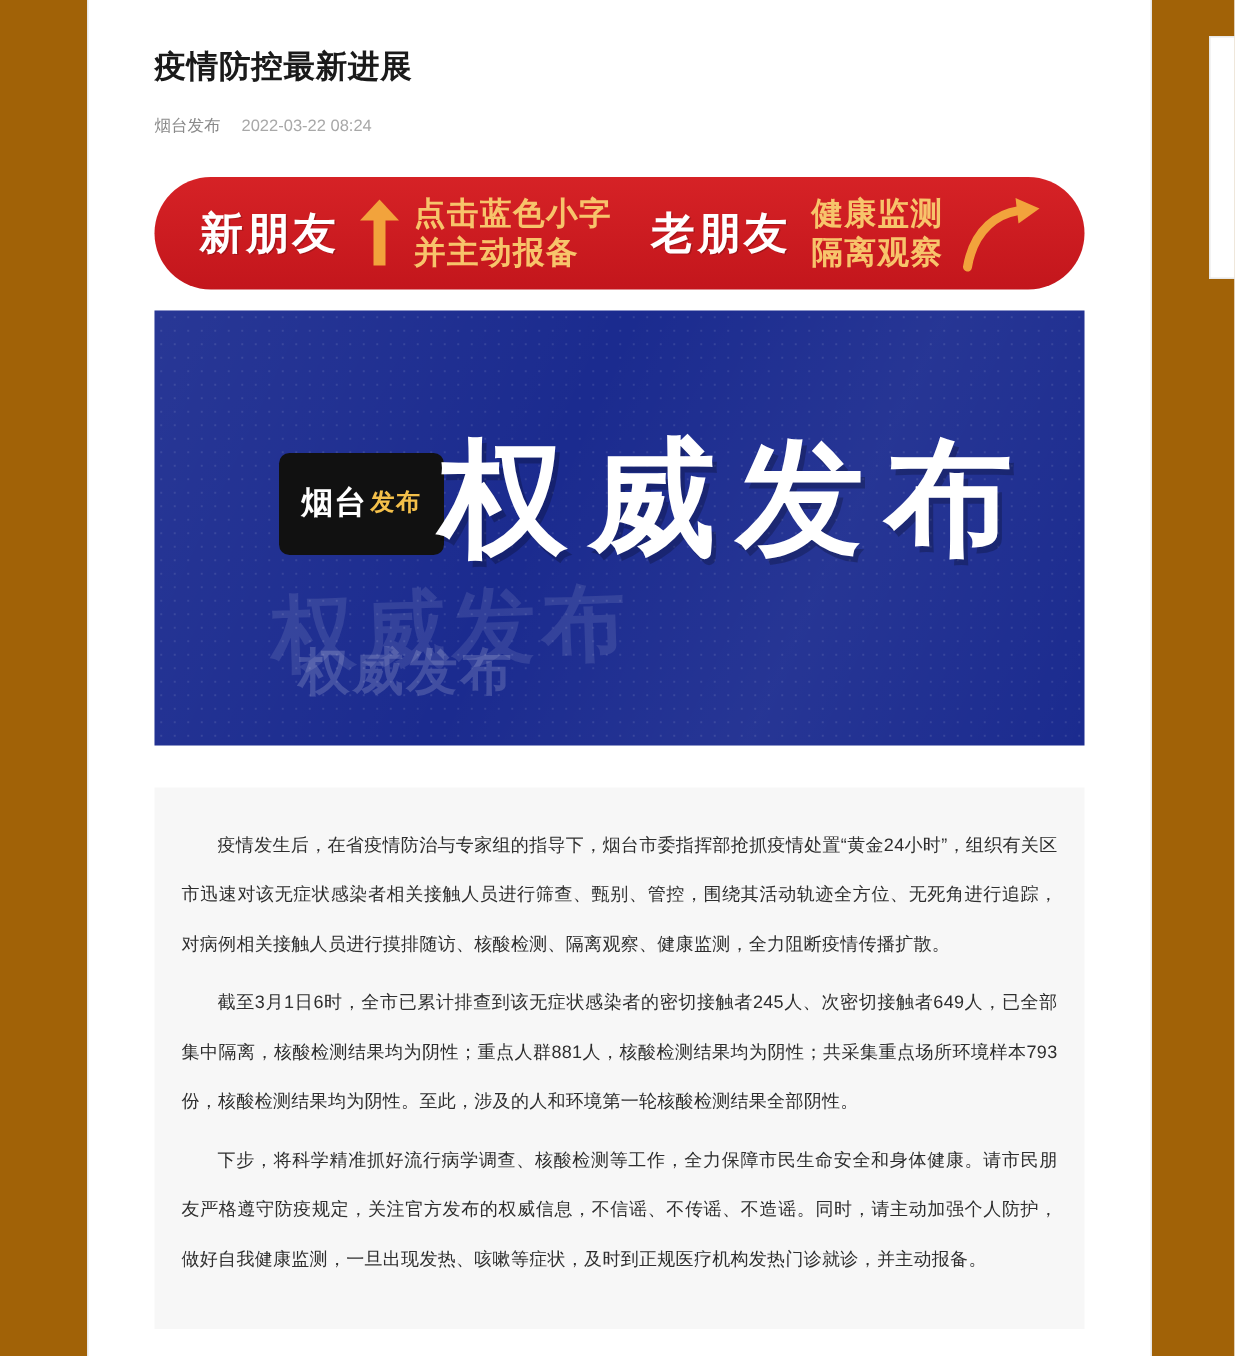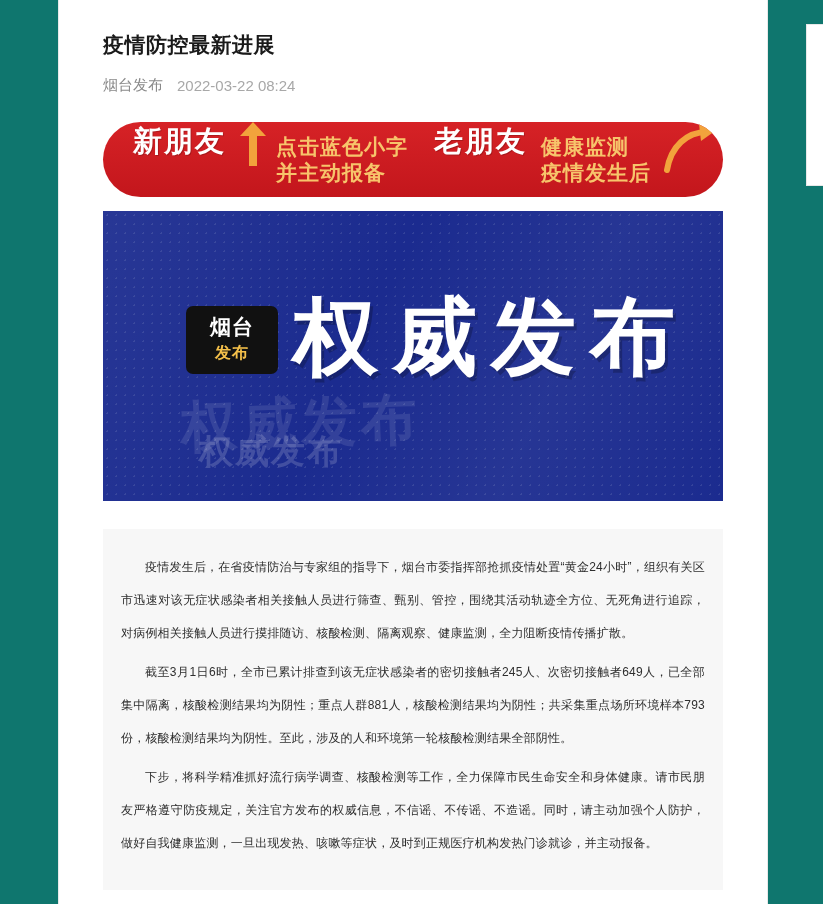--- a/index.html
+++ b/index.html
@@ -10,21 +10,21 @@
   body {
     width: 823px;
     height: 904px;
     overflow: hidden;
     font-family: "Liberation Sans", sans-serif;
   }
   .page {
     position: relative;
     width: 823px;
     height: 904px;
-    background: #0f766e;
+    background: #a16207;
   }
   .article-card {
     position: absolute;
     left: 58px;
     top: 0;
     width: 708px;
     min-height: 904px;
     background: #ffffff;
     border-left: 1px solid #e8e8e8;
     border-right: 1px solid #e8e8e8;
@@ -46,21 +46,21 @@
     line-height: 30px;
     font-weight: bold;
     color: #1a1a1a;
     letter-spacing: 0.5px;
   }
   .meta-row {
     padding: 16px 44px 0 44px;
     display: flex;
     align-items: center;
     gap: 14px;
-    font-size: 15px;
+    font-size: 11px;
     color: #8a8a8a;
   }
   .meta-source {
     color: #8a8a8a;
   }
   .meta-date {
     color: #a8a8a8;
   }
 
   
@@ -69,20 +69,21 @@
     margin: 27px 44px 0 44px;
     height: 75px;
     background: linear-gradient(180deg, #d62226 0%, #c3161c 100%);
     border-radius: 38px;
     display: flex;
     align-items: center;
     overflow: hidden;
   }
   .rb-seg {
     display: flex;
+    align-items: center;
     height: 100%;
   }
   .rb-left { padding-left: 30px; }
   .rb-right { padding-left: 26px; }
   .rb-big {
     font-family: "DejaVu Sans", sans-serif;
     font-size: 29px;
     font-weight: bold;
     color: #ffffff;
     letter-spacing: 2px;
@@ -150,26 +151,26 @@
   }
   .blue-sheen {
     position: absolute;
     inset: 0;
     background: linear-gradient(115deg, rgba(255,255,255,0.06) 0%, rgba(255,255,255,0) 42%, rgba(255,255,255,0.05) 70%, rgba(255,255,255,0) 100%);
   }
   .bi-logo {
     position: absolute;
     left: 83px;
     top: 95px;
-    width: 92px;
+    width: 110px;
     height: 68px;
     background: #111111;
     border-radius: 7px;
     display: flex;
-    flex-direction: column;
+    flex-direction: row;
     align-items: center;
     justify-content: center;
     gap: 2px;
   }
   .bi-logo .l1 {
     font-size: 21px;
     font-weight: bold;
     color: #ffffff;
     letter-spacing: 1px;
     line-height: 24px;
@@ -253,21 +254,21 @@
         <span class="rb-arrow-up"></span>
         <span class="rb-lines">
           <span class="rb-line">点击蓝色小字</span>
           <span class="rb-line">并主动报备</span>
         </span>
       </div>
       <div class="rb-seg rb-right">
         <span class="rb-big">老朋友</span>
         <span class="rb-lines" style="margin-left:14px;">
           <span class="rb-line">健康监测</span>
-          <span class="rb-line">疫情发生后</span>
+          <span class="rb-line">隔离观察</span>
         </span>
         <span class="rb-curve">
           <svg width="60" height="52" viewBox="0 0 60 52" fill="none" aria-hidden="true">
             <path d="M6 48 C10 24 26 10 46 10" stroke="#f2a33c" stroke-width="6" fill="none" stroke-linecap="round"></path>
             <path d="M38 2 L54 9 L40 19 Z" fill="#f2a33c"></path>
           </svg>
         </span>
       </div>
     </div>
 

